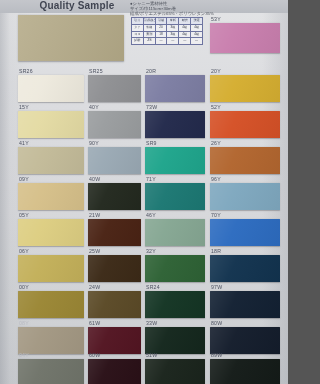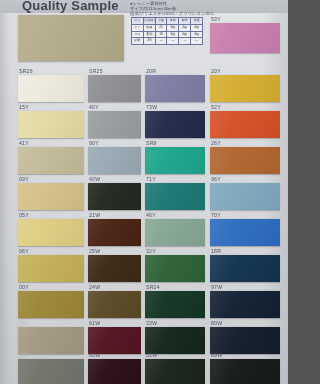--- a/index.html
+++ b/index.html
@@ -32,24 +32,25 @@
     position: absolute;
     left: 0; top: 0;
     width: 288px; height: 13px;
     background: linear-gradient(180deg,#c4c6cb 0%, #b9bcc2 100%);
   }
   .title {
     position: absolute;
     left: 22px; top: 0px;
     width: 110px; height: 12px;
     line-height: 12px;
-    font-size: 13px;
+    font-size: 10px;
     font-weight: bold;
     color: #2a2f3d;
     letter-spacing: 0.2px;
+    text-align: center;
     opacity: 0.85;
     filter: blur(0.35px);
   }
 
   
   .spec {
     position: absolute;
     left: 130px; top: 1px;
     width: 105px;
     color: #2c313c;

